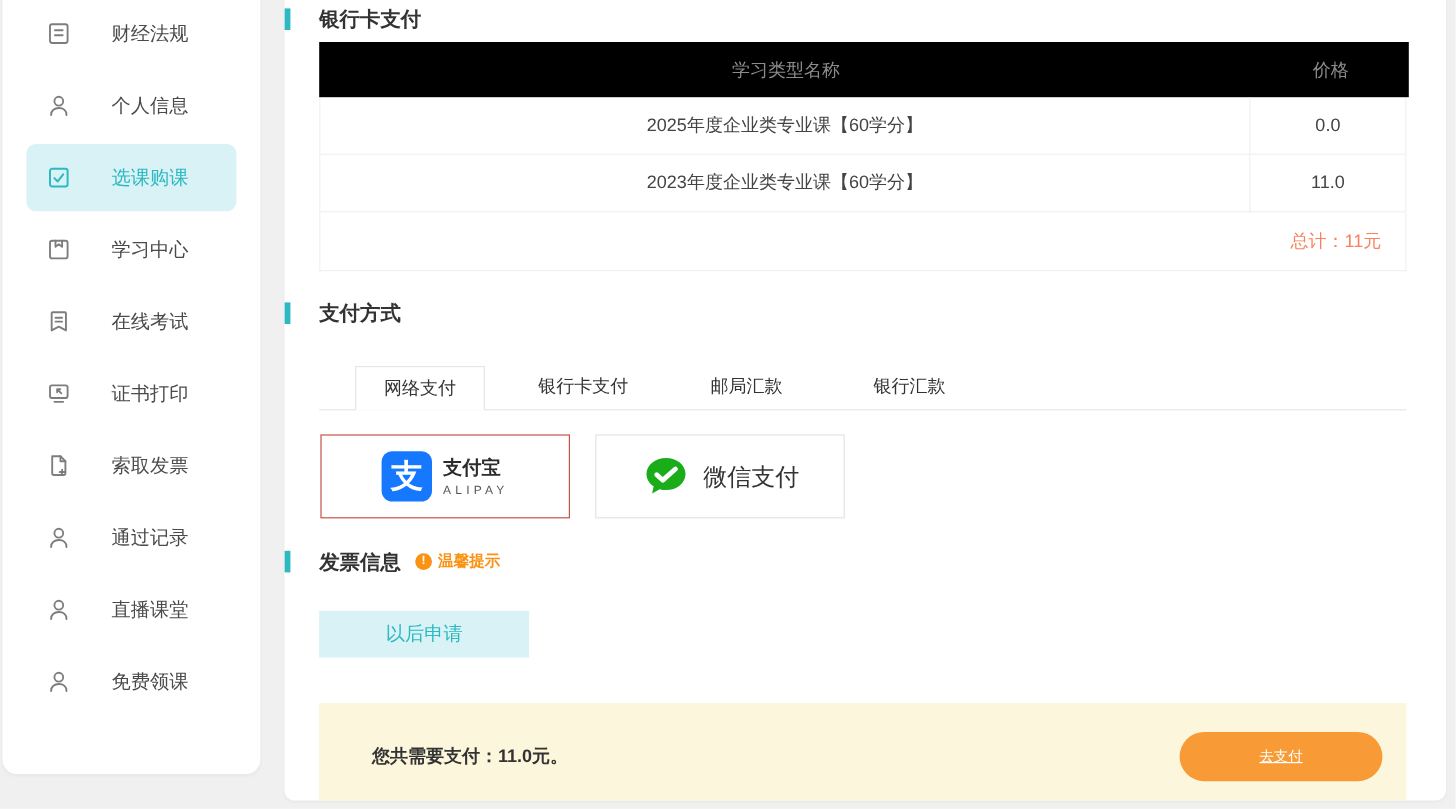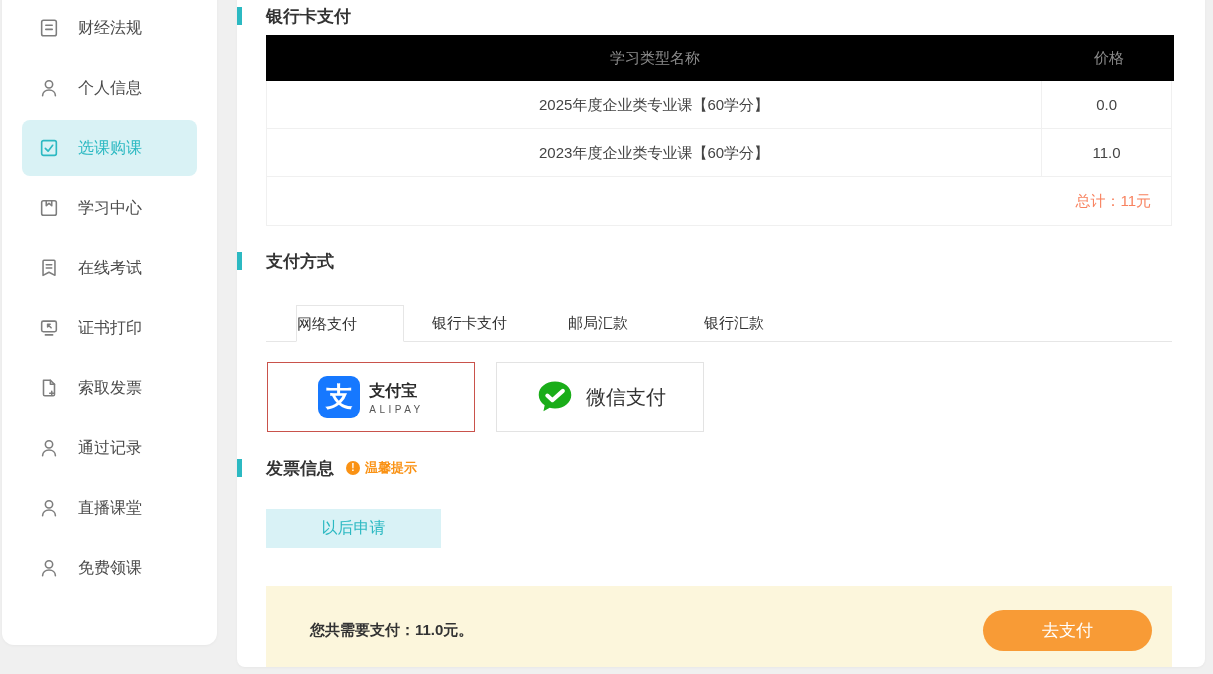--- a/index.html
+++ b/index.html
@@ -20,21 +20,21 @@
   }
   .side-item {
     height:56px; margin:4px 20px;
     display:flex; align-items:center;
     padding-left:16px;
     font-size:16px; color:#4a4a4a;
     cursor:pointer; border-radius:8px;
   }
   .side-item .ico { width:22px; height:22px; flex:0 0 22px; display:flex; align-items:center; justify-content:center; }
   .side-item .ico svg { stroke:#7d7d7d; }
-  .side-item span.lbl { margin-left:18px; }
+  .side-item span.lbl { margin-left:33px; }
   .side-item.active { background:#d9f2f5; color:#2cb9c2; }
   .side-item.active .ico svg { stroke:#2cb9c2; }
 
   
   .main-card {
     position:absolute; left:237px; top:-8px;
     width:968px; height:675px;
     background:#fff; border-radius:8px;
     box-shadow:0 1px 3px rgba(0,0,0,.04);
     overflow:hidden;
@@ -50,21 +50,21 @@
   .t-head .c-name { width:778px; text-align:center; }
   .t-head .c-price { width:130px; text-align:center; }
   .t-row { height:48px; display:flex; align-items:center; border-bottom:1px solid #f0f0f0; color:#444; }
   .t-row .c-name { width:776px; text-align:center; border-right:1px solid #f0f0f0; height:48px; line-height:48px; }
   .t-row .c-price { width:129px; text-align:center; }
   .t-total { height:48px; display:flex; align-items:center; justify-content:flex-end; padding-right:20px; color:#f8825f; font-size:15px; }
 
   
   .pay-title { margin-top:26px; }
   .tabbar { margin:35px 29px 0; width:906px; display:flex; align-items:flex-end; border-bottom:1px solid #e6e6e6; height:37px; }
-  .tab { width:108px; height:36px; line-height:36px; text-align:left; font-size:15px; color:#333; cursor:pointer; }
+  .tab { width:108px; height:36px; line-height:36px; text-align:center; font-size:15px; color:#333; cursor:pointer; }
   .tab.first { margin-left:30px; }
   .tab + .tab { margin-left:28px; }
   .tab.active {
     background:#fff; border:1px solid #e6e6e6; border-bottom:1px solid #fff;
     margin-bottom:-1px; height:37px; line-height:36px;
   }
   .methods { margin:20px 29px 0 30px; display:flex; }
   .method {
     width:208px; height:70px; background:#fff;
     border:1px solid #e3e3e3; display:flex; align-items:center; justify-content:center;
@@ -100,22 +100,23 @@
 
   
   .checkout {
     margin:38px 29px 0; width:906px; height:88px;
     background:#fcf6dc; display:flex; align-items:center;
   }
   .checkout .sum { padding-left:44px; font-size:15px; font-weight:bold; color:#333; flex:1; }
   .pay-btn {
     width:169px; height:41px; margin-right:20px;
     background:#f89b36; border:none; border-radius:21px;
-    color:#fff; font-size:17px; cursor:pointer;
+    color:#fff; font-size:12px; cursor:pointer;
     font-family:inherit;
+    text-decoration:underline;
   }
 </style>
 </head>
 <body>
 
 <div class="sidebar">
 
   <div class="side-item">
     <span class="ico">
       <svg width="22" height="22" viewBox="0 0 24 24" fill="none" stroke-width="1.7" stroke-linecap="round">

